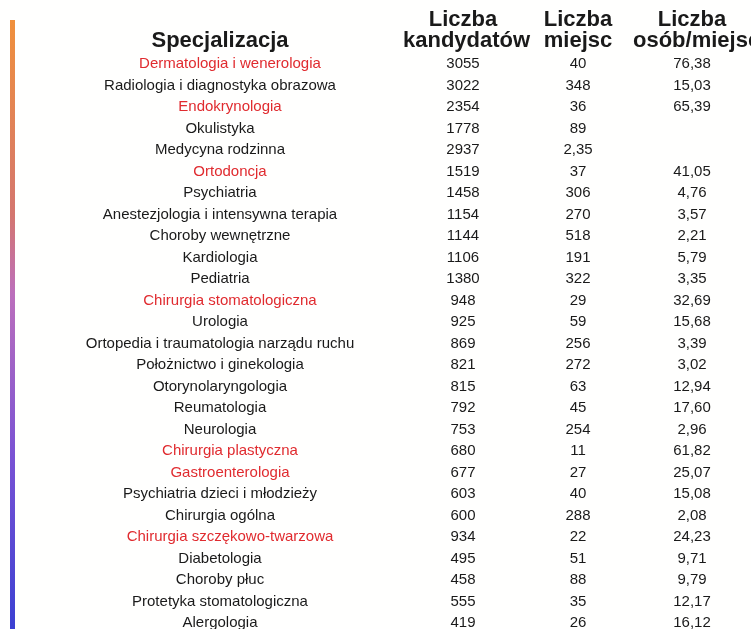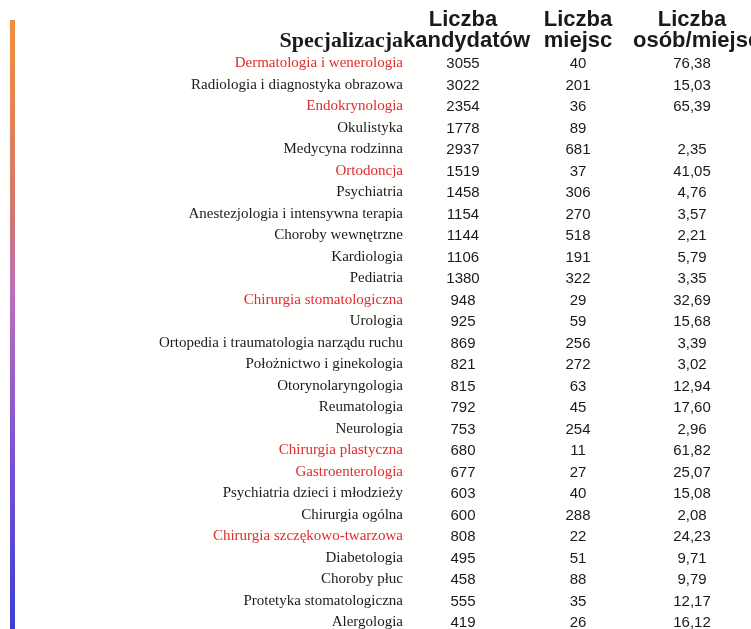--- a/index.html
+++ b/index.html
@@ -27,21 +27,21 @@
     display: grid;
     grid-template-columns: 366px 120px 110px 118px;
     align-items: center;
   }
   .header-row {
     align-items: end;
     height: 48px;
     padding-bottom: 2px;
   }
   .cell { color: #1a1a1a; }
-  .c-name { text-align: right; font-family: Liberation Serif, serif; }
+  .c-name { text-align: center; }
   .c-num  { text-align: center; }
   .hdr {
     font-weight: bold;
     font-size: 22px;
     line-height: 21px;
     white-space: pre-line;
   }
   .row { height: 21.5px; }
   .row .cell {
     font-size: 15px;
@@ -74,41 +74,40 @@
       <div class="grid-row row red">
         <div class="cell c-name">Dermatologia i wenerologia</div>
         <div class="cell c-num">3055</div>
         <div class="cell c-num">40</div>
         <div class="cell c-num">76,38</div>
       </div>
 
       <div class="grid-row row">
         <div class="cell c-name">Radiologia i diagnostyka obrazowa</div>
         <div class="cell c-num">3022</div>
-        <div class="cell c-num">201</div>
+        <div class="cell c-num">348</div>
         <div class="cell c-num">15,03</div>
       </div>
 
       <div class="grid-row row red">
         <div class="cell c-name">Endokrynologia</div>
         <div class="cell c-num">2354</div>
         <div class="cell c-num">36</div>
         <div class="cell c-num">65,39</div>
       </div>
 
       <div class="grid-row row">
         <div class="cell c-name">Okulistyka</div>
         <div class="cell c-num">1778</div>
         <div class="cell c-num">89</div>
       </div>
 
       <div class="grid-row row">
         <div class="cell c-name">Medycyna rodzinna</div>
         <div class="cell c-num">2937</div>
-        <div class="cell c-num">681</div>
         <div class="cell c-num">2,35</div>
       </div>
 
       <div class="grid-row row red">
         <div class="cell c-name">Ortodoncja</div>
         <div class="cell c-num">1519</div>
         <div class="cell c-num">37</div>
         <div class="cell c-num">41,05</div>
       </div>
 
@@ -219,21 +218,21 @@
 
       <div class="grid-row row">
         <div class="cell c-name">Chirurgia ogólna</div>
         <div class="cell c-num">600</div>
         <div class="cell c-num">288</div>
         <div class="cell c-num">2,08</div>
       </div>
 
       <div class="grid-row row red">
         <div class="cell c-name">Chirurgia szczękowo-twarzowa</div>
-        <div class="cell c-num">808</div>
+        <div class="cell c-num">934</div>
         <div class="cell c-num">22</div>
         <div class="cell c-num">24,23</div>
       </div>
 
       <div class="grid-row row">
         <div class="cell c-name">Diabetologia</div>
         <div class="cell c-num">495</div>
         <div class="cell c-num">51</div>
         <div class="cell c-num">9,71</div>
       </div>

